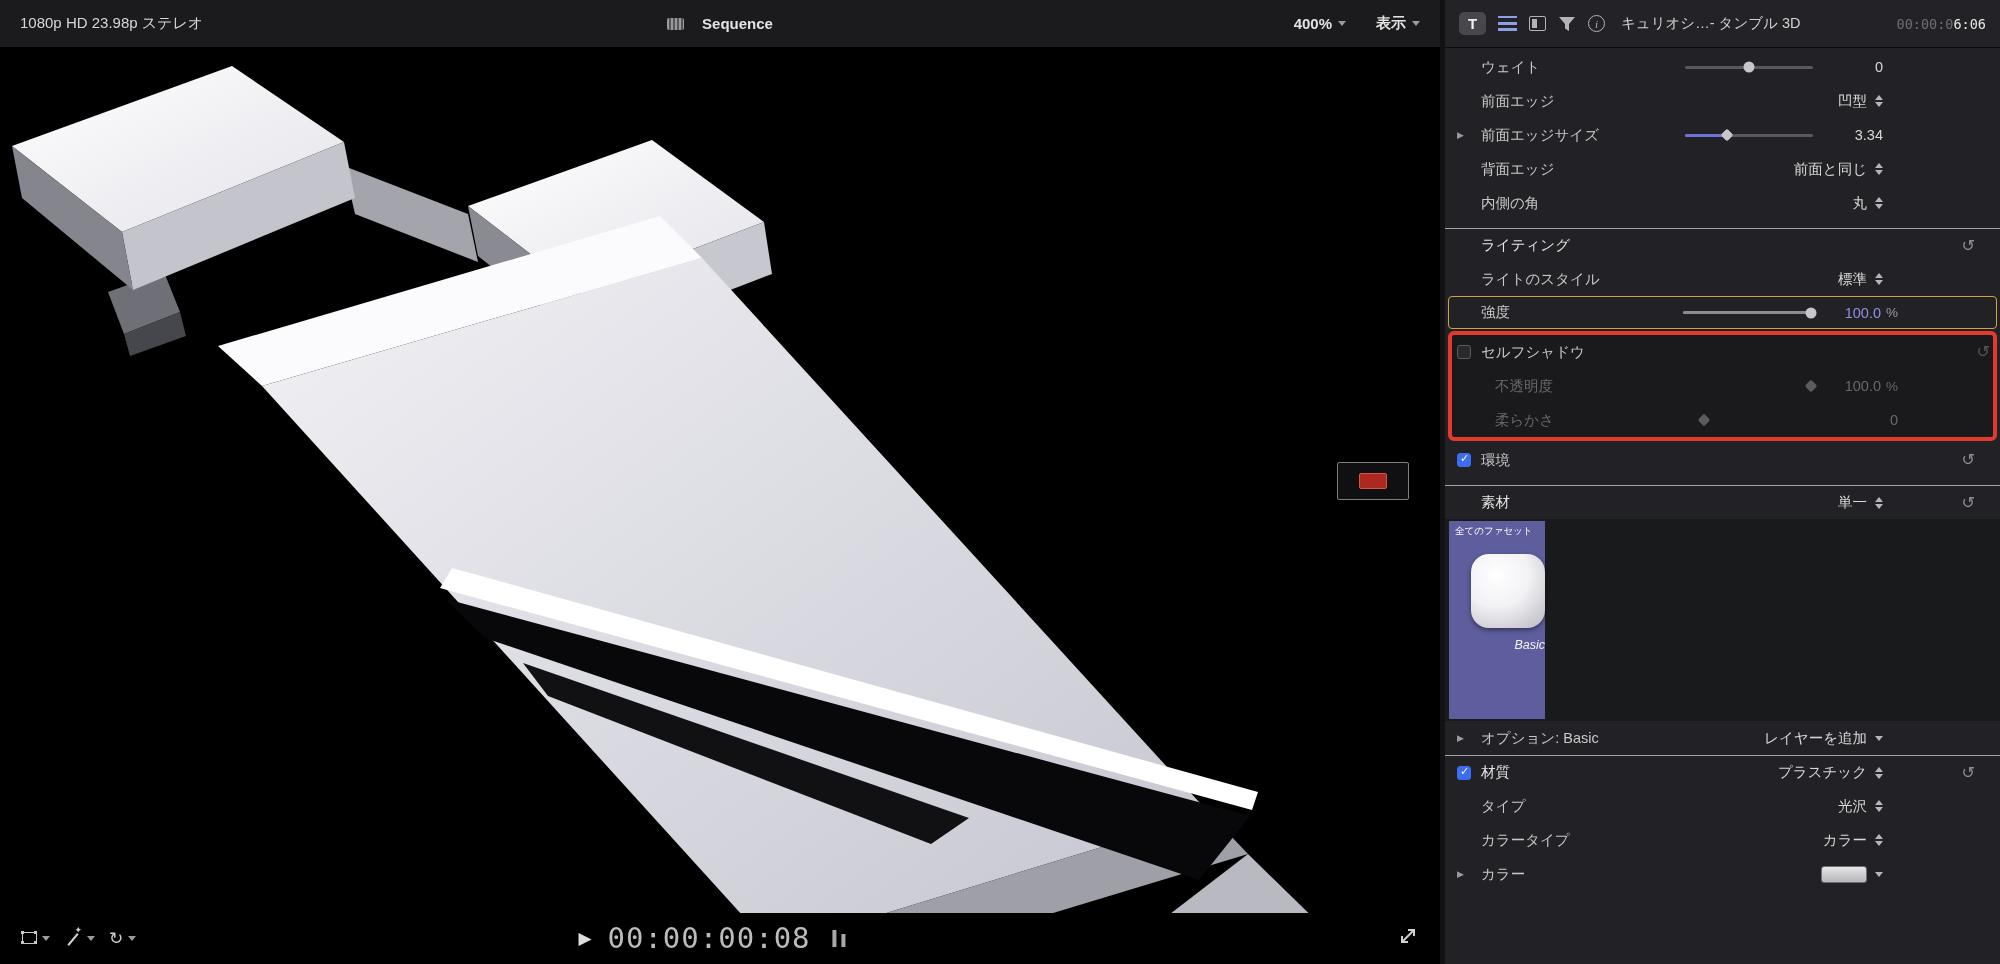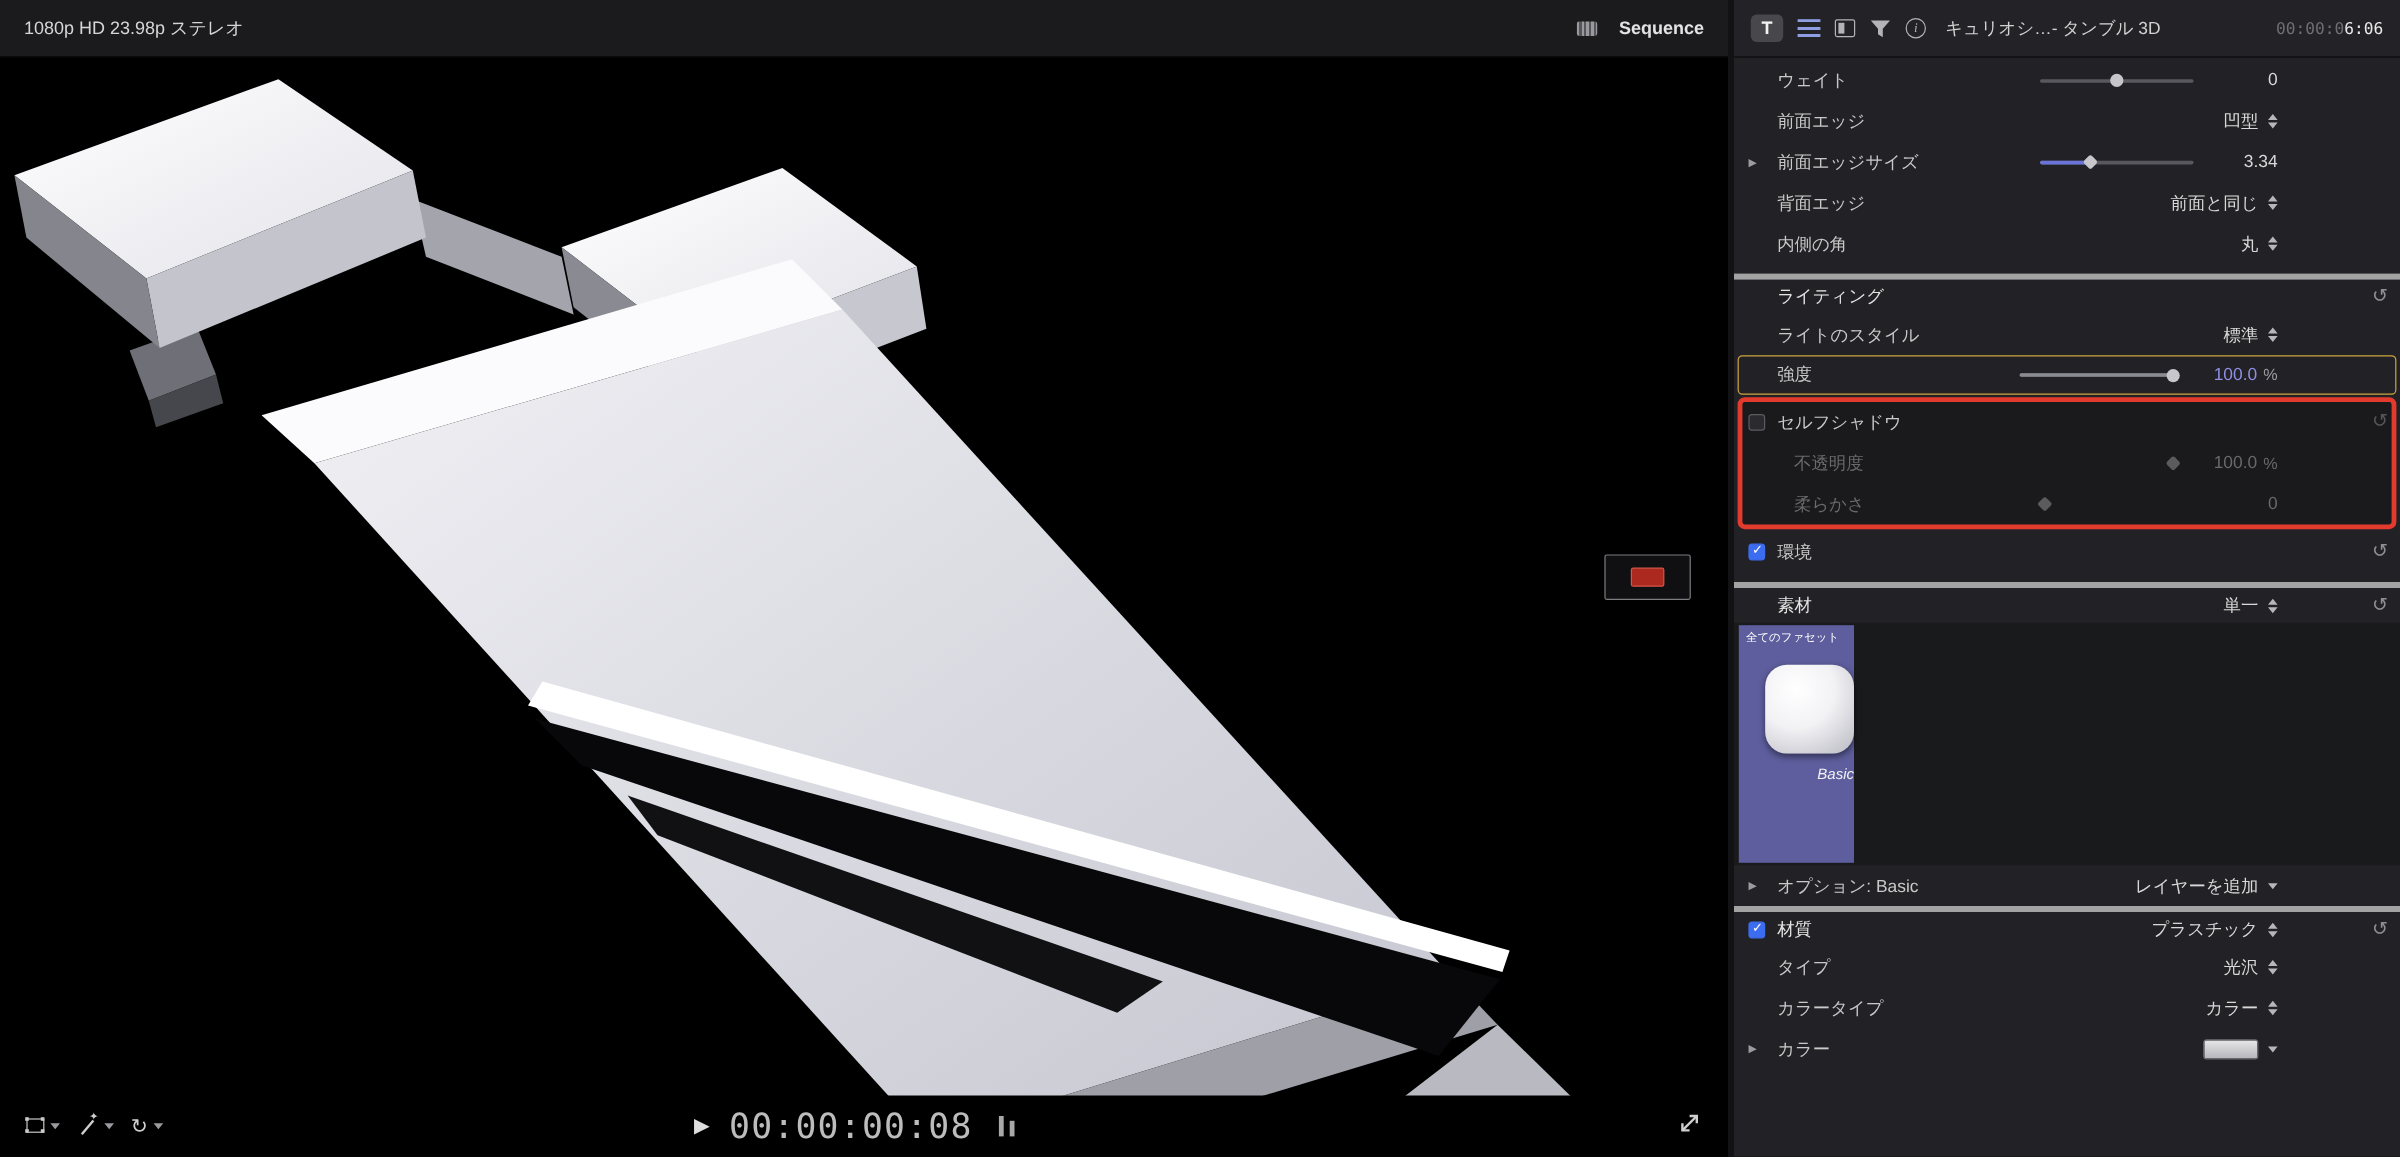--- a/index.html
+++ b/index.html
@@ -64,25 +64,25 @@
   .icon-layout::after { content:""; position:absolute; left:2px; top:2px; width:5px; bottom:2px; background:#b3b3b8; }
   .icon-info { width:17px; height:17px; border:1.5px solid #b3b3b8; border-radius:50%;
     color:#b3b3b8; font-size:11px; display:flex; align-items:center; justify-content:center; }
   .icon-info::after { content:"i"; font-family:"Liberation Serif",serif; font-style:italic; }
   .insp-title { font-size:14.5px; color:#d2d2d2; white-space:nowrap; overflow:hidden;
     text-overflow:ellipsis; flex:1; margin-left:4px; }
   .insp-tc { font-family:"DejaVu Sans Mono","Liberation Mono",monospace; font-size:13.5px; }
   .insp-tc .dimtc { color:#6e6e73; } .insp-tc .brtc { color:#e8e8e8;text-align:right; }
 
   .rows { padding-top:2px; }
-  .row { height:34px; display:flex; align-items:center; padding:0 10px 0 12px; font-size:14.5px; }
+  .row { height:34px; display:flex; align-items:center; padding:0 25px 0 12px; font-size:14.5px; }
   .lead { width:24px; flex:none; display:flex; align-items:center; }
   .label { white-space:nowrap; color:#c9c9c9; }
   .grow { flex:1; }
-  .section-row { margin-top:8px; border-top:5px solid #a3a3a3; }
+  .section-row { margin-top:8px; border-top:1px solid #a3a3a3; }
   .section-row .label { color:#e4e4e4; }
   .disc { color:#9c9ca0; font-size:9px; }
   .cb { width:14px; height:14px; border-radius:3px; background:#2b2b2f; border:1px solid #5b5b61;
     position:relative; flex:none; }
   .cb.on { background:#3c6cf0; border-color:#3c6cf0; }
   .cb.on::after { content:"✓"; position:absolute; left:2px; top:-2px; color:#fff; font-size:11px; }
 
   .slider { width:128px; height:3px; background:#58585e; border-radius:2px; position:relative;
     margin-right:18px; flex:none; }
   .slider .fill { position:absolute; left:0; top:0; bottom:0; background:#8b8b92; border-radius:2px; }
@@ -134,20 +134,30 @@
   <div class="viewer">
 
     <div class="viewer-topbar">
       <div class="tb-left">
         <span>1080p HD 23.98p ステレオ</span>
       </div>
       <div class="tb-center">
         <span class="icon-seq"></span>
         <span class="bold">Sequence</span>
       </div>
+      <div class="tb-right">
+        <span class="tb-item">
+          <span class="bold">400%</span>
+          <i class="mini-chev"></i>
+        </span>
+        <span class="tb-item">
+          <span class="bold">表示</span>
+          <i class="mini-chev"></i>
+        </span>
+      </div>
     </div>
 
     <div class="canvas">
       <svg width="1440" height="865" viewBox="0 0 1440 865">
         <defs>
           <linearGradient id="gA" x1="0" y1="0" x2="1" y2="1">
             <stop offset="0" stop-color="#ffffff"></stop>
               <stop offset="1" stop-color="#e2e2e9"></stop>
           </linearGradient>
           <linearGradient id="gB" x1="0" y1="0" x2="1" y2="1">

